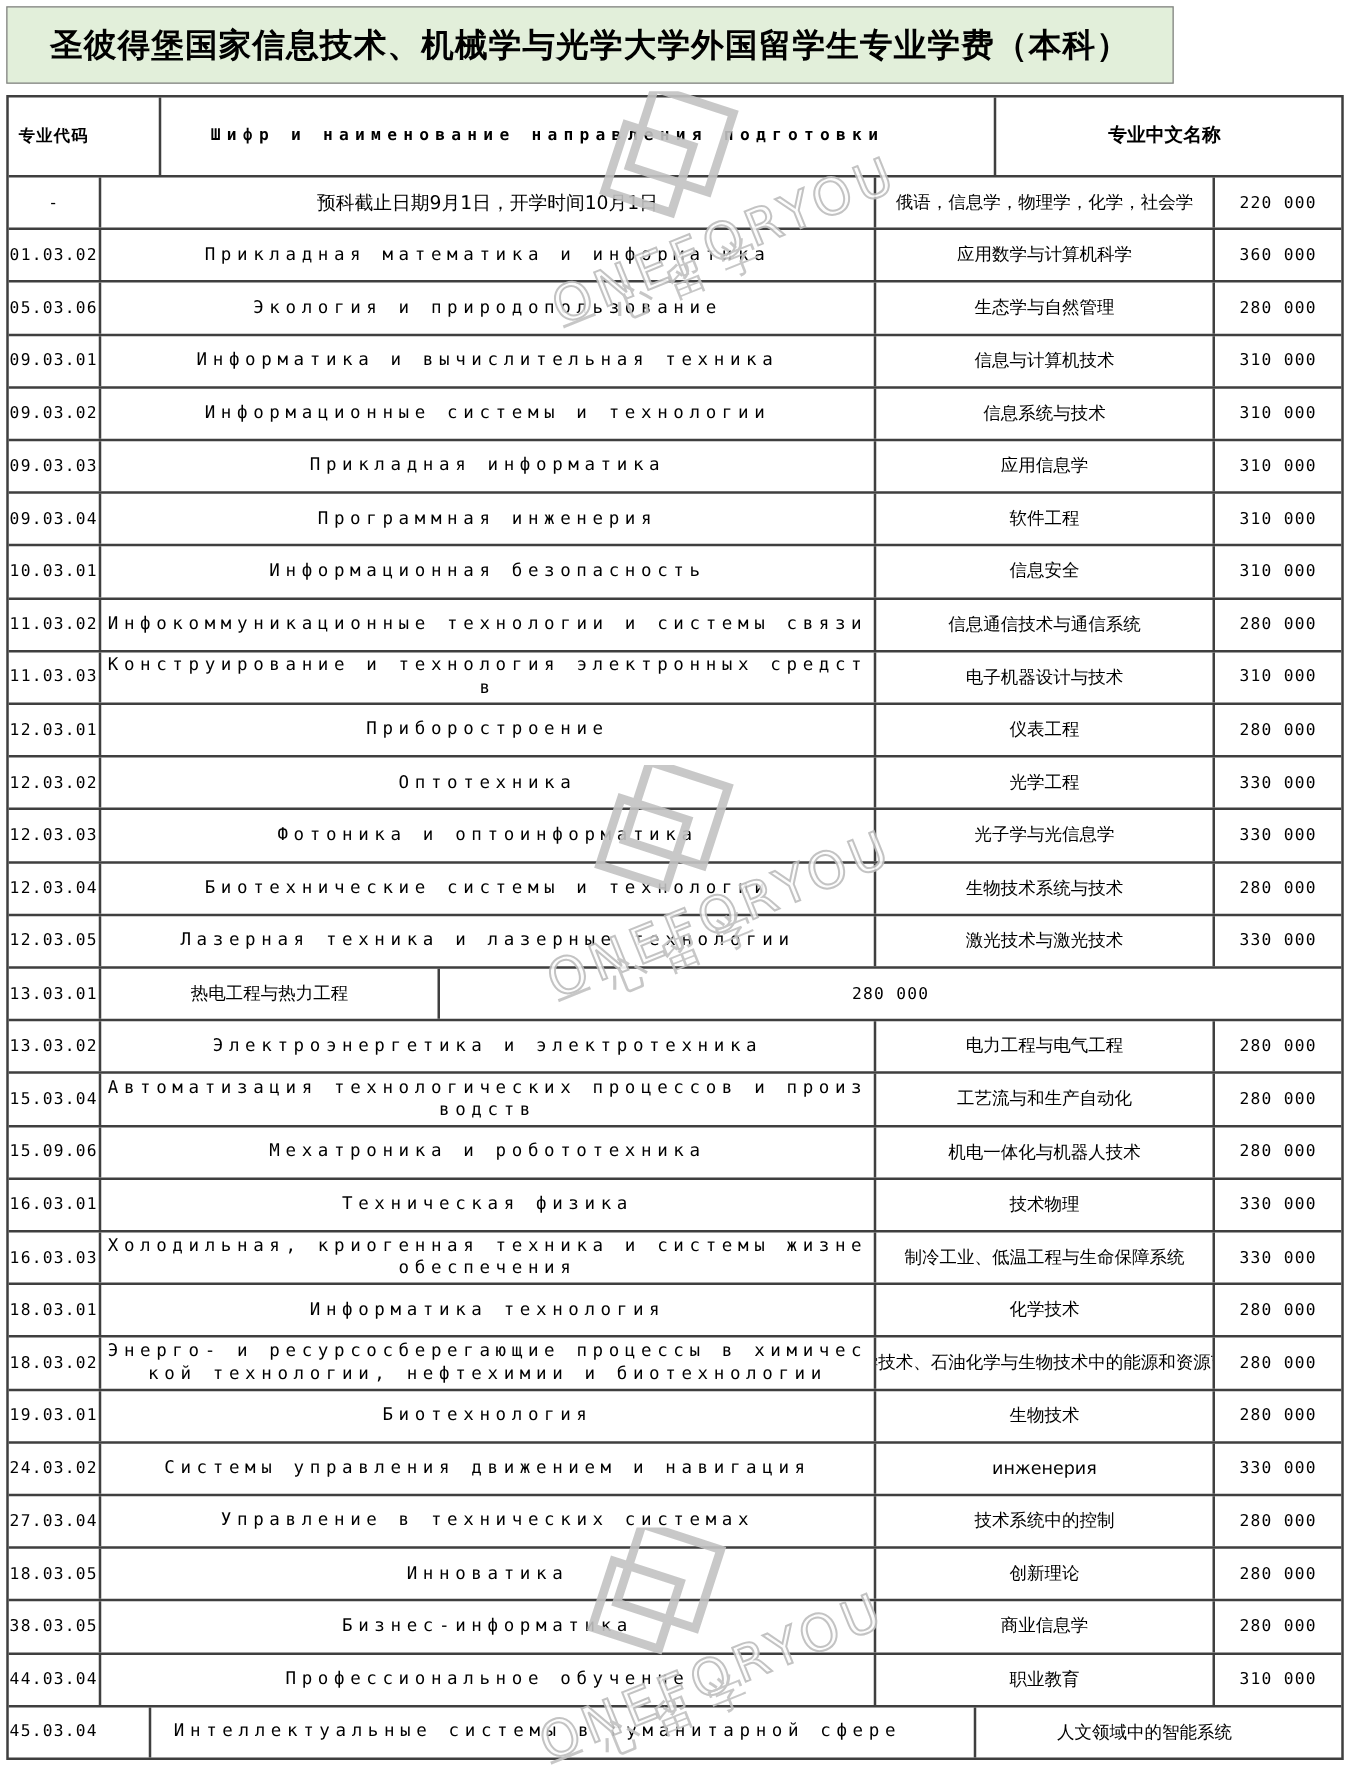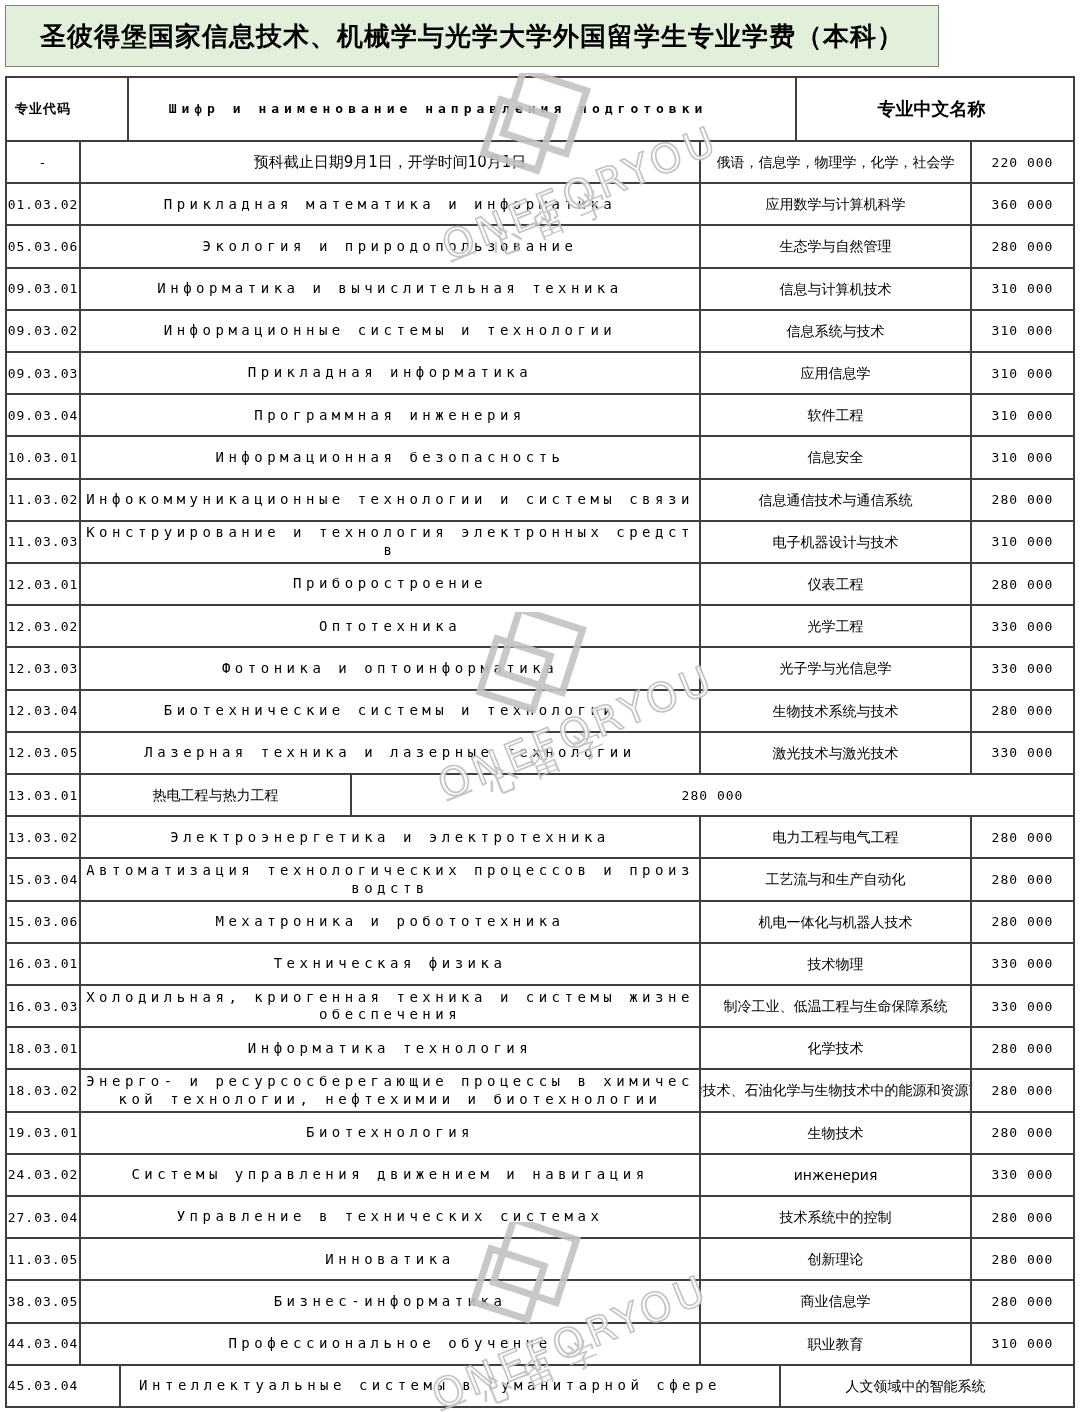--- a/index.html
+++ b/index.html
@@ -38,21 +38,21 @@
   .cell.code { width: 72px; flex: 0 0 72px; font-family: "DejaVu Sans Mono", monospace; font-size: 13px; letter-spacing: 1px; }
   .cell.ru   { width: 620px; flex: 0 0 620px; border-left: 2px solid #3f3f3f;
                font-family: "DejaVu Sans Mono", monospace; font-size: 14px;
                letter-spacing: 4.5px; line-height: 1.25; word-break: break-all; }
   .cell.cn   { width: 271px; flex: 0 0 271px; border-left: 2px solid #3f3f3f; font-size: 14px; line-height: 1.3; }
   .cell.fee  { flex: 1 1 auto; border-left: 2px solid #3f3f3f;
                font-family: "DejaVu Sans Mono", monospace; font-size: 13px; letter-spacing: 1px; text-align: center; }
 
   .thead .cell.code { font-size: 13px; font-family: "DejaVu Sans", sans-serif; }
   .thead .cell.ru   { font-size: 13px; letter-spacing: 5px; font-weight: 700; }
-  .thead .cell.cn   { font-size: 18px; font-weight: 700; }
+  .thead .cell.cn   { font-size: 15px; font-weight: 700; }
   .thead .cell.fee  { font-family: "DejaVu Sans", sans-serif; font-size: 13px; font-weight: 700;
                       flex-direction: column; line-height: 1.35; letter-spacing: 0; }
 
   .cell.ru.cjk { font-family: "DejaVu Sans", sans-serif; letter-spacing: 0; font-size: 15px; word-break: normal; }
   .cell.cn .nowrap { white-space: nowrap; }
 
   
   .watermark { position: absolute; width: 280px; height: 210px; pointer-events: none; opacity: 0.9; }
   .wm1 { left: 440px; top: 73px; }
   .wm2 { left: 436px; top: 612px; }
@@ -246,21 +246,21 @@
   <div class="trow">
     <div class="cell code">15.03.04</div>
     <div class="cell ru">Автоматизация технологических процессов и производств</div>
     <div class="cell cn">
             <span>工艺流与和生产自动化</span>
           </div>
     <div class="cell fee">280 000</div>
   </div>
 
   <div class="trow">
-    <div class="cell code">15.03.06</div>
+    <div class="cell code">15.09.06</div>
     <div class="cell ru">Мехатроника и робототехника</div>
     <div class="cell cn">
             <span>机电一体化与机器人技术</span>
           </div>
     <div class="cell fee">280 000</div>
   </div>
 
   <div class="trow">
     <div class="cell code">16.03.01</div>
     <div class="cell ru">Техническая физика</div>
@@ -318,21 +318,21 @@
   <div class="trow">
     <div class="cell code">27.03.04</div>
     <div class="cell ru">Управление в технических системах</div>
     <div class="cell cn">
             <span>技术系统中的控制</span>
           </div>
     <div class="cell fee">280 000</div>
   </div>
 
   <div class="trow">
-    <div class="cell code">11.03.05</div>
+    <div class="cell code">18.03.05</div>
     <div class="cell ru">Инноватика</div>
     <div class="cell cn">
             <span>创新理论</span>
           </div>
     <div class="cell fee">280 000</div>
   </div>
 
   <div class="trow">
     <div class="cell code">38.03.05</div>
     <div class="cell ru">Бизнес-информатика</div>

